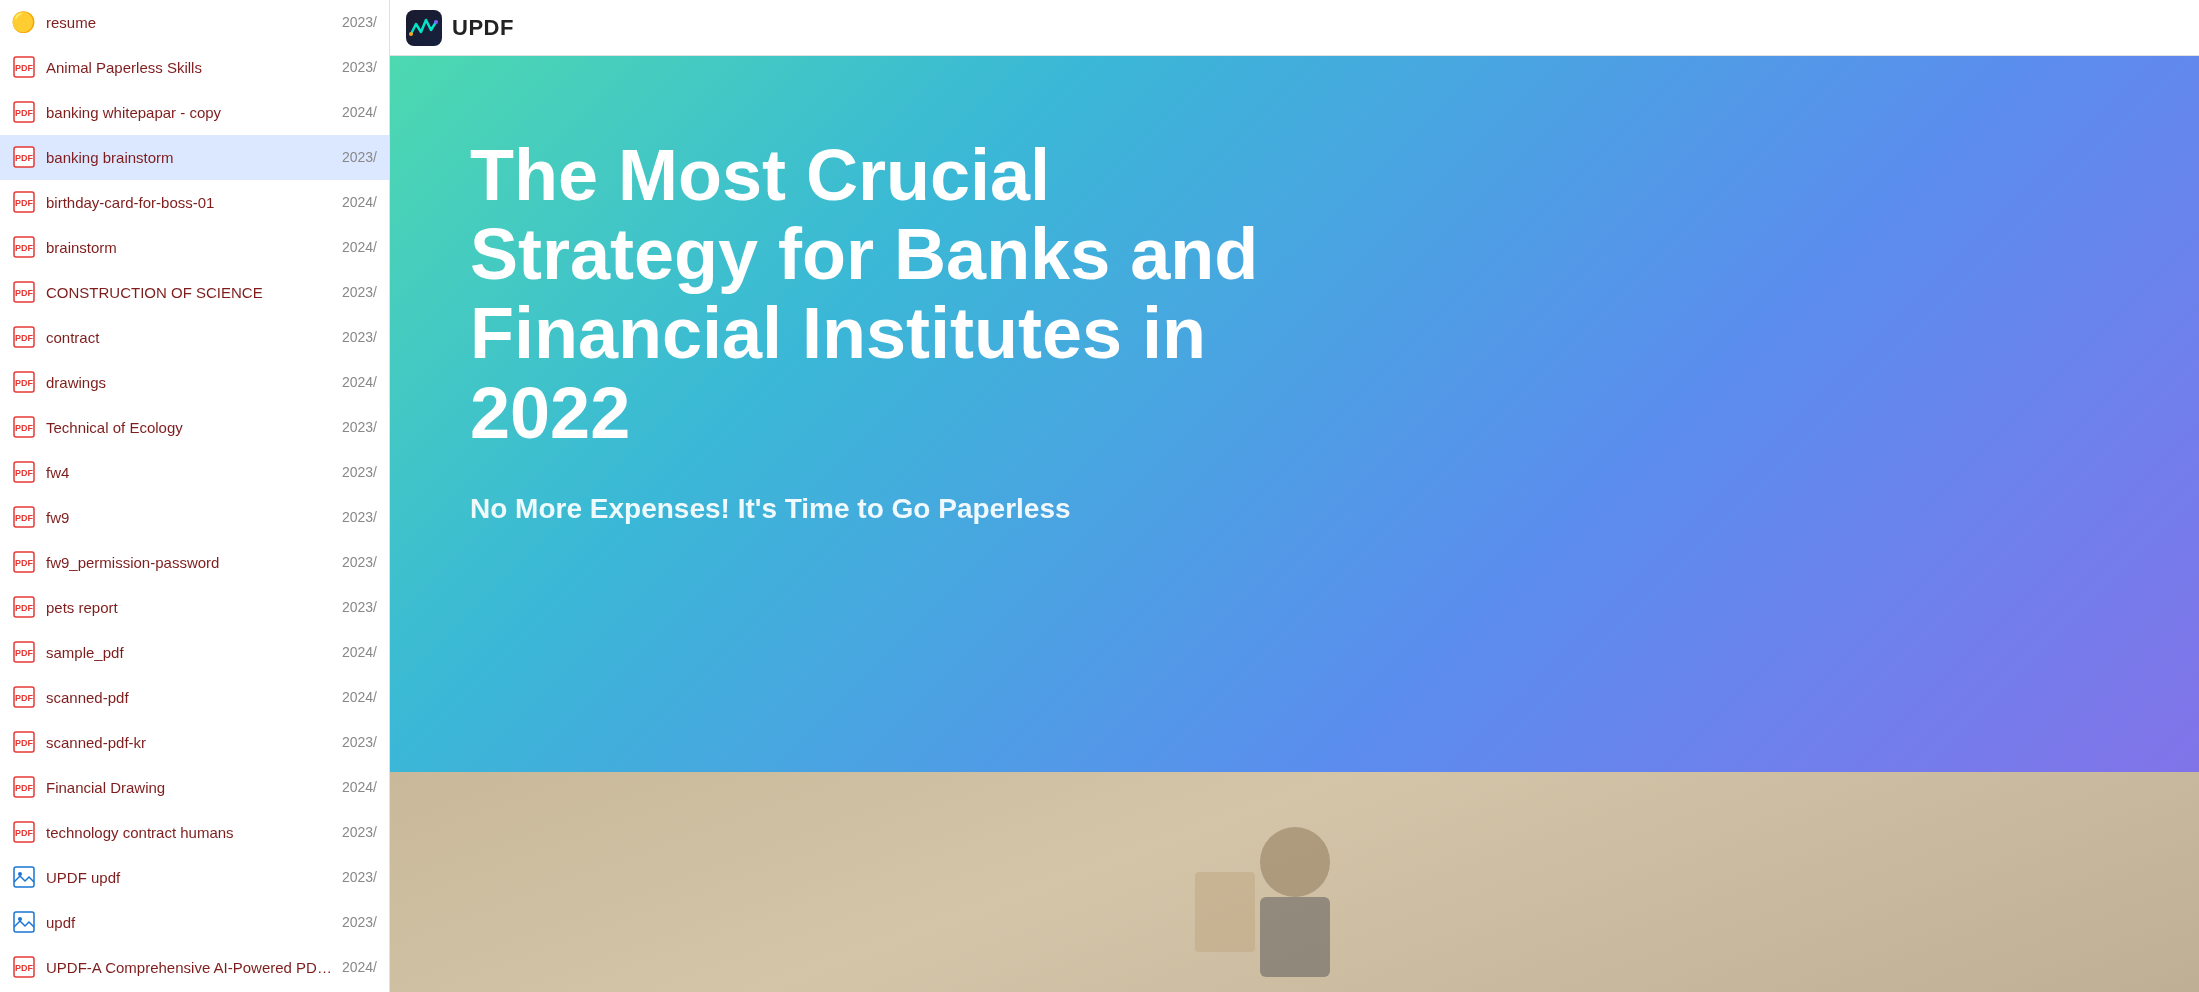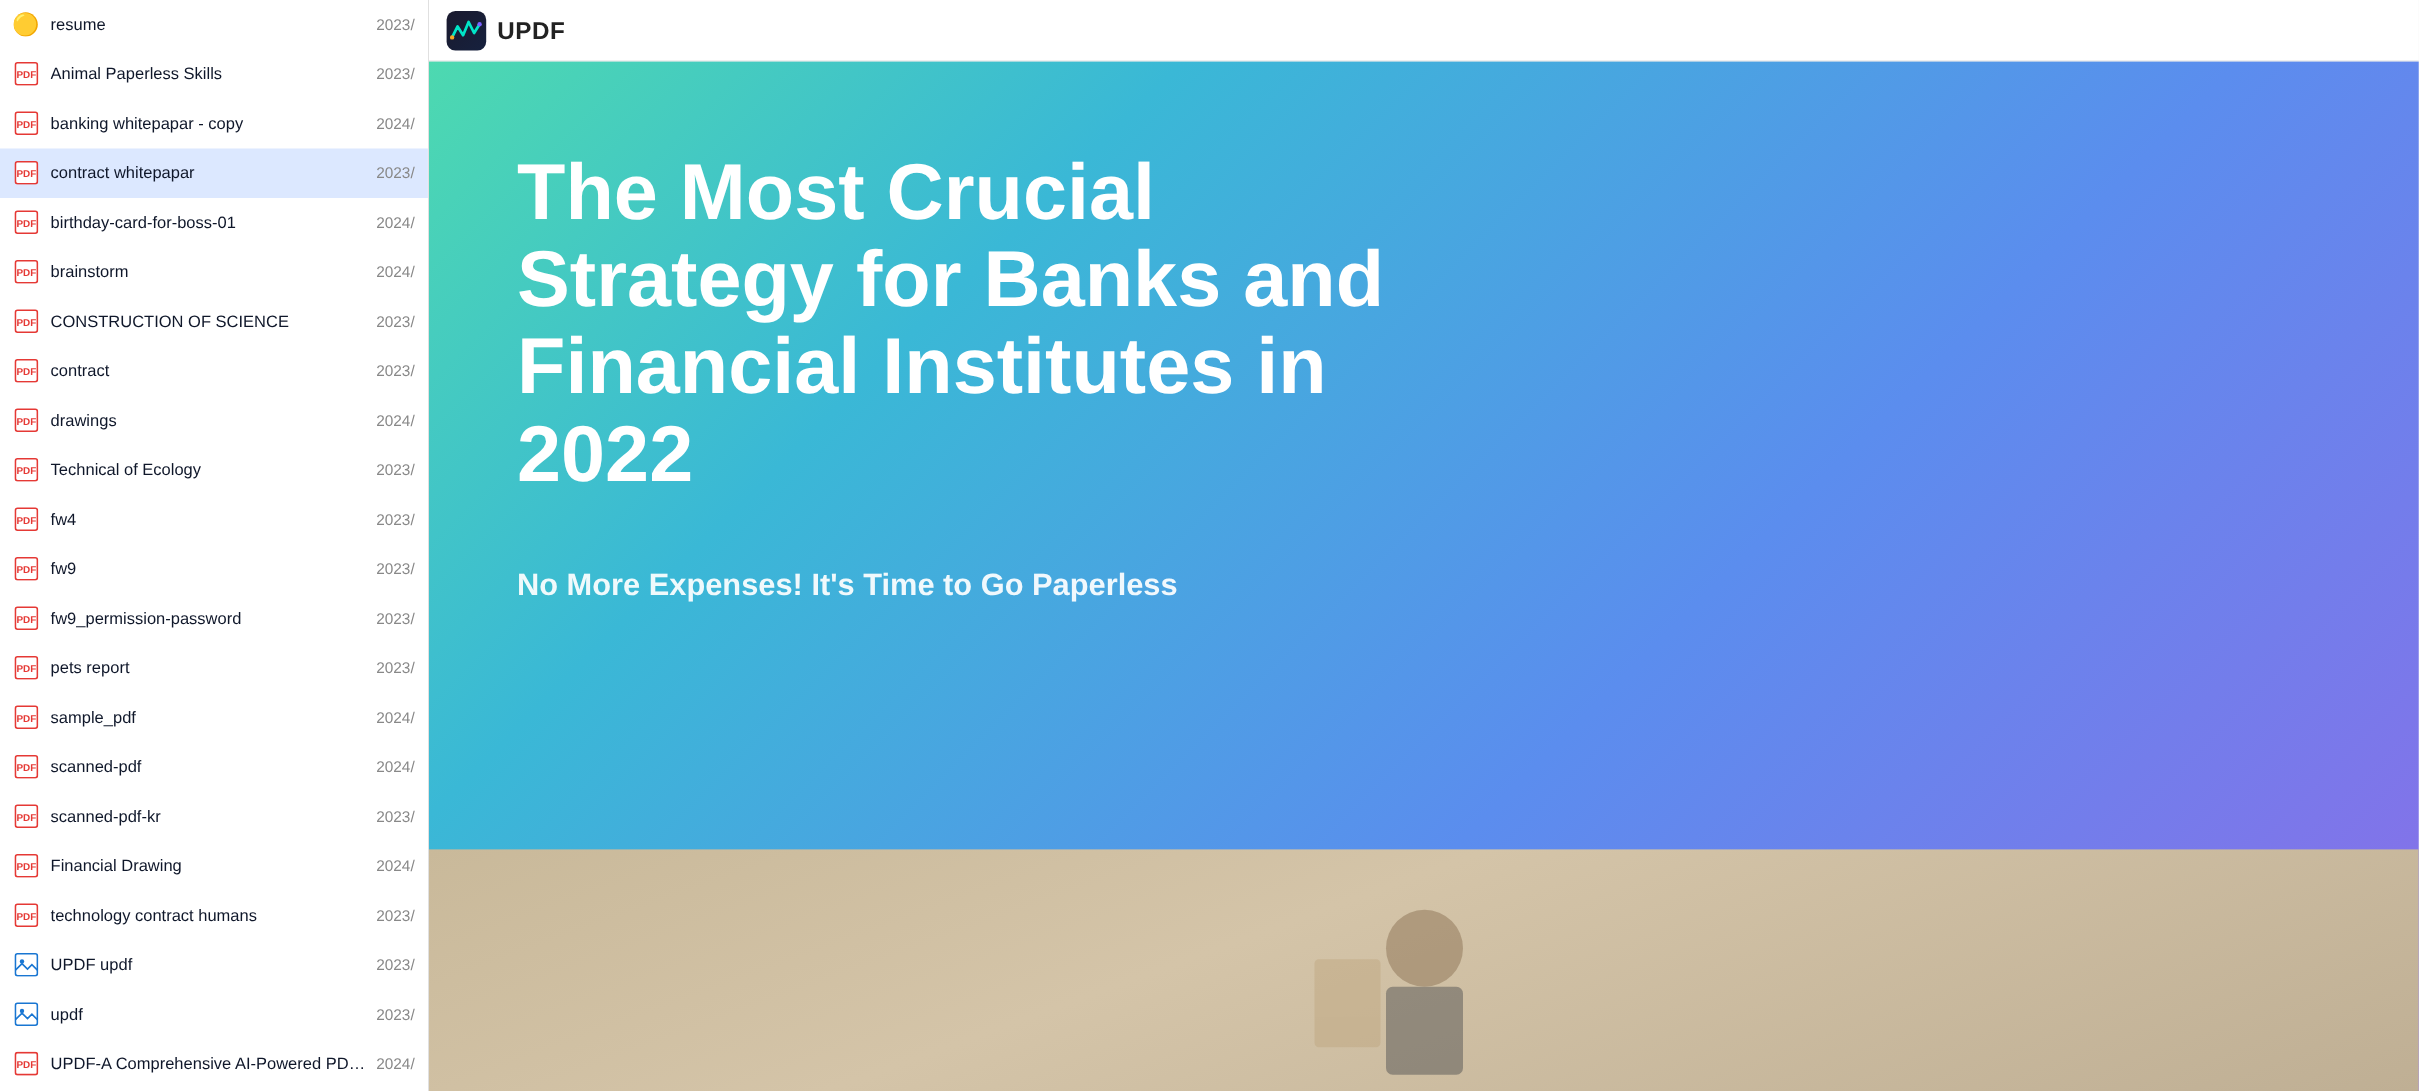--- a/index.html
+++ b/index.html
@@ -29,21 +29,21 @@
       margin-right: 10px;
       flex-shrink: 0;
       display: flex;
       align-items: center;
       justify-content: center;
       font-size: 16px;
     }
     .file-name {
       flex: 1;
       font-size: 15px;
-      color: #0f172a;
+      color: #7f1d1d;
       white-space: nowrap;
       overflow: hidden;
       text-overflow: ellipsis;
     }
     .file-date {
       font-size: 14px;
       color: #888;
       margin-left: 8px;
       flex-shrink: 0;
     }
@@ -98,21 +98,21 @@
       display: flex;
       flex-direction: column;
       justify-content: flex-start;
     }
     .preview-main-title {
       font-size: 72px;
       font-weight: 800;
       color: #ffffff;
       line-height: 1.1;
       max-width: 820px;
-      margin-bottom: 63px;
+      margin-bottom: 40px;
     }
     .preview-subtitle {
       font-size: 28px;
       font-weight: 700;
       color: rgba(255,255,255,0.92);
       max-width: 700px;
     }
     .preview-image-area {
       height: 220px;
       background: #e8e0d8;
@@ -163,21 +163,21 @@
       <span class="file-name">banking whitepapar - copy</span>
       <span class="file-date">2024/</span>
     </div>
     <div class="file-item selected">
       <div class="file-icon">
         <svg width="22" height="22" viewBox="0 0 22 22">
           <rect x="1" y="1" width="20" height="20" rx="2" fill="#fff" stroke="#e53935" stroke-width="1.5"></rect>
           <text x="11" y="15" text-anchor="middle" fill="#e53935" font-size="9" font-weight="bold" font-family="Arial">PDF</text>
         </svg>
       </div>
-      <span class="file-name">contract whitepapar</span>
+      <span class="file-name">banking brainstorm</span>
       <span class="file-date">2023/</span>
     </div>
     <div class="file-item">
       <div class="file-icon">
         <svg width="22" height="22" viewBox="0 0 22 22">
           <rect x="1" y="1" width="20" height="20" rx="2" fill="#fff" stroke="#e53935" stroke-width="1.5"></rect>
           <text x="11" y="15" text-anchor="middle" fill="#e53935" font-size="9" font-weight="bold" font-family="Arial">PDF</text>
         </svg>
       </div>
       <span class="file-name">birthday-card-for-boss-01</span>

